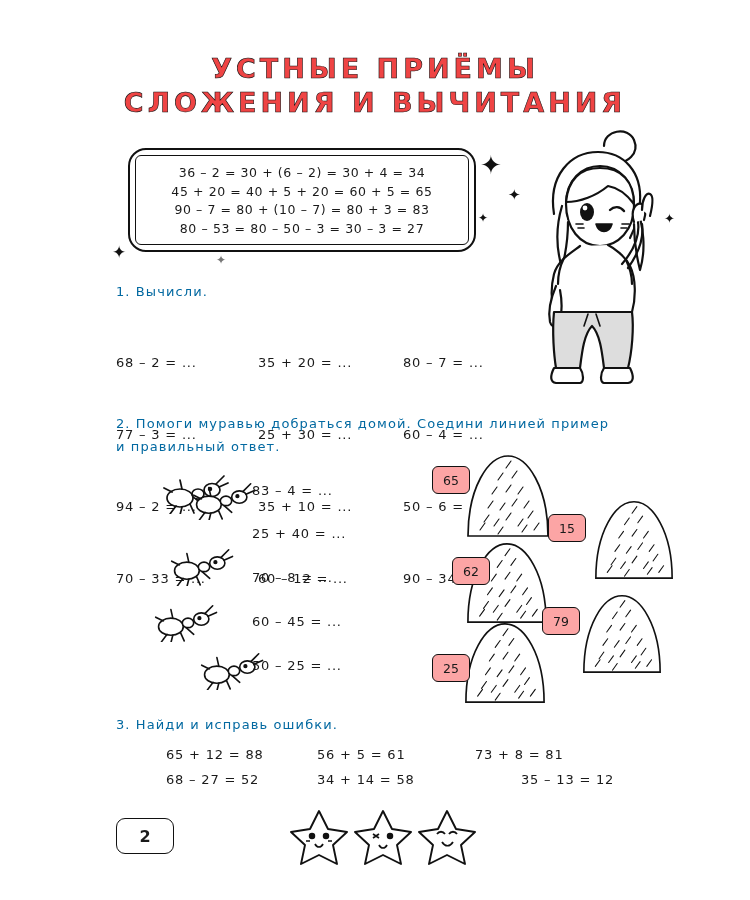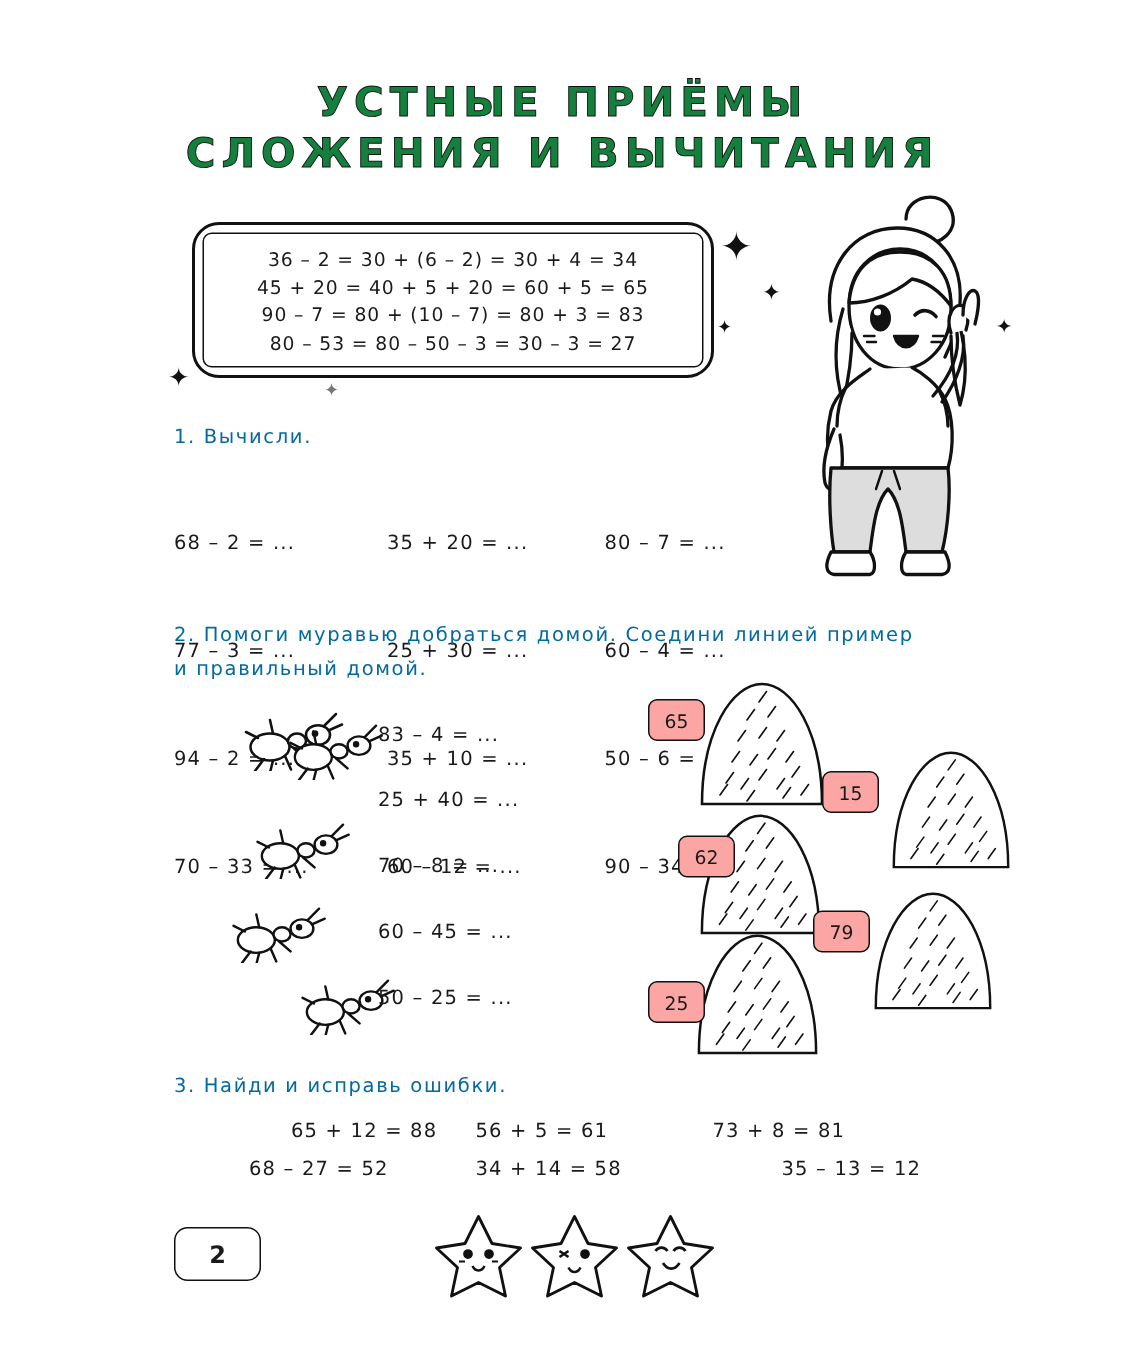--- a/index.html
+++ b/index.html
@@ -29,21 +29,21 @@
     width: 750px;
     text-align: center;
     letter-spacing: 3px;
   }
   .title-line {
     font-family: "DejaVu Sans", sans-serif;
     font-weight: bold;
     font-size: 27px;
     line-height: 34px;
     letter-spacing: 4px;
-    color: #15803d;
+    color: #ef4444;
     -webkit-text-stroke: 0.6px #111;
   }
 
   
   .rule-box-outer {
     position: absolute;
     left: 128px;
     top: 148px;
     width: 344px;
     height: 100px;
@@ -234,21 +234,21 @@
   </div>
 
   <div class="col" style="left:403px; top:303px;">
     <div>80 – 7 = ...</div>
     <div>60 – 4 = ...</div>
     <div>50 – 6 = ...</div>
     <div>90 – 34 = ...</div>
   </div>
 
   <div class="ex-head" style="left:116px; top:413px; width:560px;">2.  Помоги  муравью  добраться  домой.  Соедини  линией  пример</div>
-  <div class="ex-head" style="left:116px; top:436px; width:560px;">и  правильный  домой.</div>
+  <div class="ex-head" style="left:116px; top:436px; width:560px;">и  правильный  ответ.</div>
 
   <svg class="illu" style="left:110px; top:460px;" width="640" height="240"></svg>
 
   <div class="illu" style="left:158px; top:470px;">
     <svg width="80" height="44" viewBox="0 0 80 44" fill="none" stroke="#111" stroke-width="1.7" stroke-linecap="round">
       <ellipse cx="22" cy="28" rx="13" ry="9" fill="#fff"></ellipse>
       <ellipse cx="40" cy="24" rx="6" ry="5" fill="#fff"></ellipse>
       <ellipse cx="54" cy="20" rx="8" ry="6.5" fill="#fff"></ellipse>
       <path d="M58 14 l8 -8 M61 17 l9 -4"></path>
       <circle cx="52" cy="19" r="1.4" fill="#111"></circle>
@@ -364,21 +364,21 @@
   </div>
 
   <div class="answer-box" style="left:432px; top:466px;">65</div>
   <div class="answer-box" style="left:548px; top:514px;">15</div>
   <div class="answer-box" style="left:452px; top:557px;">62</div>
   <div class="answer-box" style="left:542px; top:607px;">79</div>
   <div class="answer-box" style="left:432px; top:654px;">25</div>
 
   <div class="ex-head" style="left:116px; top:714px;">3.  Найди  и  исправь  ошибки.</div>
 
-  <div class="eq3" style="left:166px; top:747px;margin-left:28px;">65 + 12 = 88</div>
+  <div class="eq3" style="left:166px; top:747px;">65 + 12 = 88</div>
   <div class="eq3" style="left:317px; top:747px;">56 + 5 = 61</div>
   <div class="eq3" style="left:475px; top:747px;">73 + 8 = 81</div>
 
   <div class="eq3" style="left:166px; top:772px;">68 – 27 = 52</div>
   <div class="eq3" style="left:317px; top:772px;">34 + 14 = 58</div>
   <div class="eq3" style="left:475px; top:772px;margin-left:46px;">35 – 13 = 12</div>
 
   <div class="illu" style="left:288px; top:808px;">
     <svg width="62" height="58" viewBox="0 0 62 58" fill="none" stroke="#111" stroke-width="1.9" stroke-linejoin="round">
       <path d="M31 3 L40 21 L59 24 L45 37 L49 56 L31 47 L13 56 L17 37 L3 24 L22 21 Z" fill="#fff"></path>

